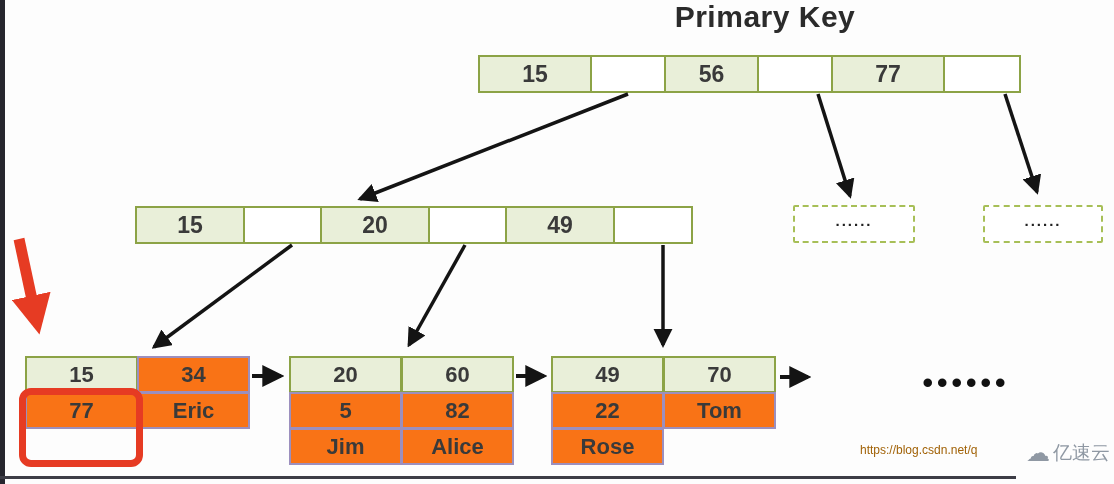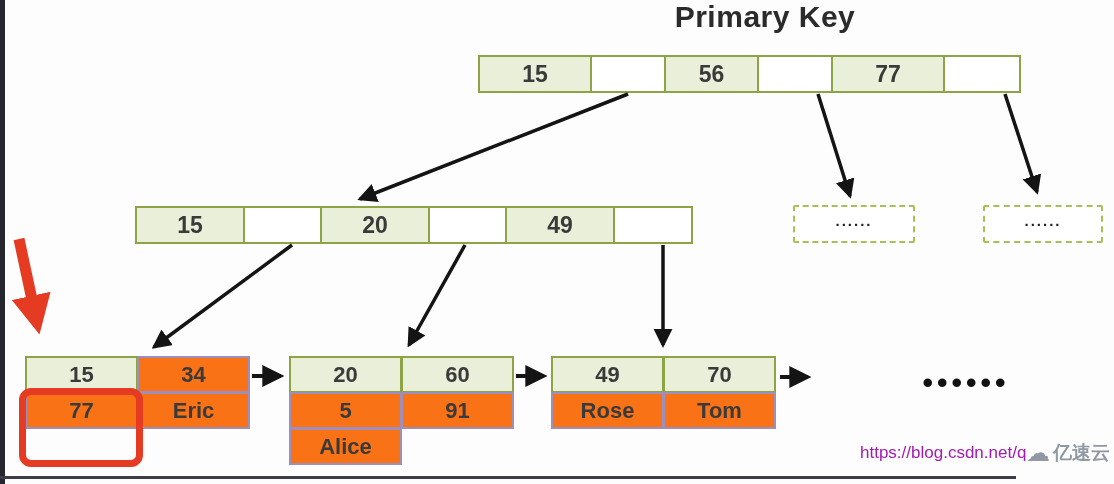--- a/index.html
+++ b/index.html
@@ -49,28 +49,28 @@
     font-size:30px;font-weight:bold;color:#111;letter-spacing:4px;
   }
   
   .red-box{
     position:absolute;left:19px;top:388px;width:124px;height:79px;
     border:7px solid #e63b23;border-radius:12px;box-sizing:border-box;z-index:5;
   }
   svg.overlay{position:absolute;left:0;top:0;z-index:4;}
   
   .wm-url{
-    position:absolute;left:860px;top:443px;font-size:17px;color:#a21caf;text-align:right;
+    position:absolute;left:860px;top:443px;font-size:12px;color:#a16207;text-align:right;
   }
   .wm-brand{
     position:absolute;left:1026px;top:440px;display:flex;align-items:center;gap:3px;
     color:#8f98a3;
   }
   .wm-brand .cloud{font-size:24px;line-height:24px;}
-  .wm-brand .name{font-size:19px;font-weight:700;}
+  .wm-brand .name{font-size:19px;font-weight:400;}
 </style>
 </head>
 <body>
 
 <div class="stage">
 
   <div class="left-strip"></div>
 
   <div class="title">Primary Key</div>
 
@@ -103,29 +103,31 @@
     <div class="cell key">15</div>
     <div class="cell rec">34</div>
     <div class="cell rec">77</div>
     <div class="cell rec">Eric</div>
   </div>
 
   <div class="leaf" style="left:290px;top:357px;">
     <div class="cell key">20</div>
     <div class="cell key">60</div>
     <div class="cell rec">5</div>
-    <div class="cell rec">91</div>
+    <div class="cell rec">82</div>
+    <div class="cell rec">Jim</div>
     <div class="cell rec">Alice</div>
   </div>
 
   <div class="leaf" style="left:552px;top:357px;">
     <div class="cell key">49</div>
     <div class="cell key">70</div>
+    <div class="cell rec">22</div>
+    <div class="cell rec">Tom</div>
     <div class="cell rec">Rose</div>
-    <div class="cell rec">Tom</div>
   </div>
 
   <div class="big-dots">••••••</div>
 
   <div class="red-box"></div>
 
   <svg class="overlay" width="1114" height="484" viewBox="0 0 1114 484">
     <defs>
       <marker id="ah" viewBox="0 0 10 10" refX="8.5" refY="5" markerWidth="5.5" markerHeight="5.5" orient="auto-start-reverse">
         <path d="M0,0 L10,5 L0,10 z" fill="#141414"></path>

